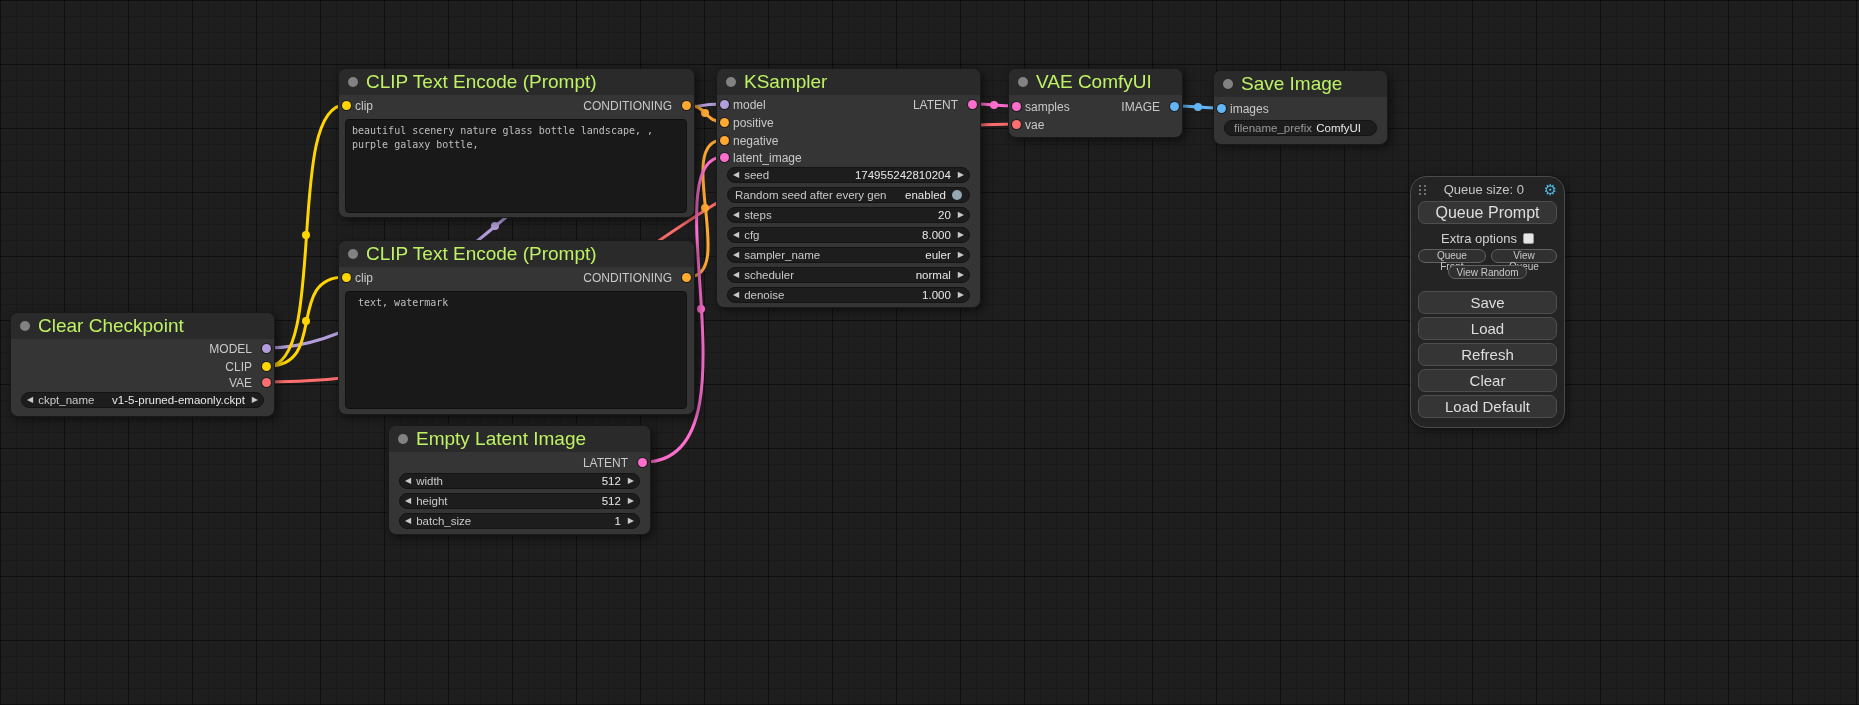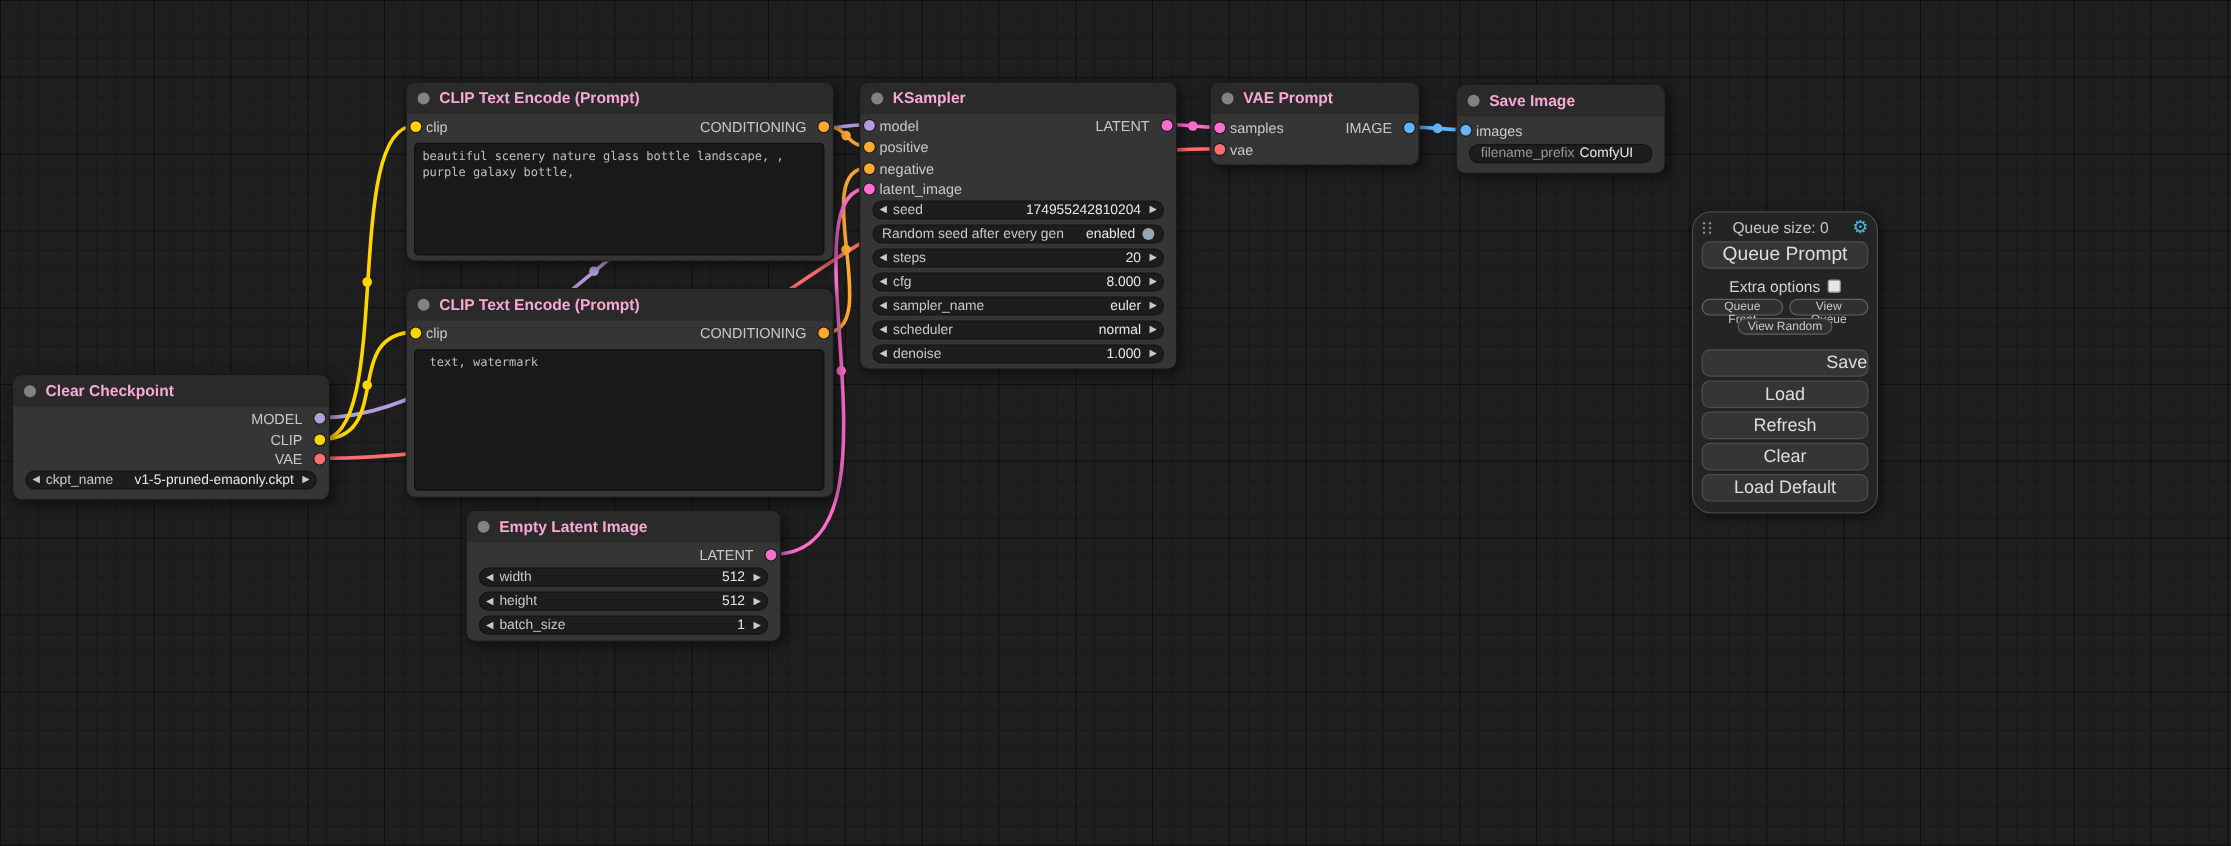--- a/index.html
+++ b/index.html
@@ -15,21 +15,21 @@
   #wires path{fill:none;stroke-width:3;stroke-linecap:round;}
   .w-model{stroke:var(--c-model);} .w-clip{stroke:var(--c-clip);} .w-vae{stroke:var(--c-vae);}
   .w-cond{stroke:var(--c-conditioning);} .w-latent{stroke:var(--c-latent);} .w-image{stroke:var(--c-image);}
   .f-model{fill:var(--c-model);} .f-clip{fill:var(--c-clip);} .f-vae{fill:var(--c-vae);}
   .f-cond{fill:var(--c-conditioning);} .f-latent{fill:var(--c-latent);} .f-image{fill:var(--c-image);}
 
   .node{position:absolute;z-index:2;background:#353535;border:1px solid #191919;border-radius:8px;
         box-shadow:3px 3px 10px rgba(0,0,0,0.5);box-sizing:border-box;}
   .ntitle{position:absolute;left:0;top:0;right:0;height:26px;background:#2a2a2a;border-radius:7px 7px 0 0;}
   .collapse{position:absolute;left:9px;top:8px;width:10px;height:10px;border-radius:50%;background:#828282;}
-  .ntext{position:absolute;left:27px;top:0;line-height:26px;font-size:13px;color:#f9a8d4;white-space:nowrap;font-weight:bold;}
+  .ntext{position:absolute;left:27px;top:0;line-height:26px;font-size:19px;color:#bef264;white-space:nowrap;}
 
   .slot{position:absolute;height:14px;line-height:14px;font-size:12px;color:#c9c9c9;white-space:nowrap;}
   .slot.in{left:0;padding-left:16px;}
   .slot.out{right:0;padding-right:22px;text-align:right;}
   .sdot{position:absolute;top:2px;width:9px;height:9px;border-radius:50%;box-shadow:0 0 0 1px rgba(0,0,0,0.45);}
   .slot.in .sdot{left:3px;}
   .slot.out .sdot{right:3px;}
   .dot-model{background:var(--c-model);} .dot-clip{background:var(--c-clip);} .dot-vae{background:var(--c-vae);}
   .dot-cond{background:var(--c-conditioning);} .dot-latent{background:var(--c-latent);} .dot-image{background:var(--c-image);}
 
@@ -56,21 +56,21 @@
   .qheader{display:flex;align-items:center;height:15px;}
   .drag{flex:0 0 auto;padding:1px 3px 0 1px;}
   .dgrid{display:block;width:2px;height:2px;background:#8a8a8a;border-radius:50%;
       box-shadow:5px 0 0 #8a8a8a,0 4px 0 #8a8a8a,5px 4px 0 #8a8a8a,0 8px 0 #8a8a8a,5px 8px 0 #8a8a8a;margin-bottom:8px;}
   .qsize{flex:1 1 auto;text-align:center;font-size:13px;color:#c6c6c6;}
   .gear{flex:0 0 auto;font-size:15px;color:#4db5dc;line-height:15px;cursor:pointer;}
   .qbtn{display:block;width:100%;box-sizing:border-box;background:#353535;border:1px solid #4e4e4e;
       border-radius:7px;color:#dedede;font-family:"Liberation Sans",sans-serif;cursor:pointer;}
   .qbtn.big{height:23px;font-size:15px;margin-top:3px;padding:0;}
   .qbtn.prompt{height:23px;font-size:16px;margin-top:4px;}
-  .qbtn.mt{margin-top:12px;text-align:right;}
+  .qbtn.mt{margin-top:12px;}
   .extra-row{margin-top:7px;display:flex;justify-content:center;align-items:center;gap:6px;
       font-size:13px;color:#d2d2d2;height:14px;}
   .checkbox{width:11px;height:11px;background:#e6e6e6;border:1px solid #9a9a9a;border-radius:2px;box-sizing:border-box;cursor:pointer;}
   .small-row{display:flex;justify-content:center;gap:5px;margin-top:4px;}
   .small-row.tight{margin-top:2px;}
   .qbtn.small{display:inline-block;width:auto;height:14px;font-size:10px;line-height:11px;
       padding:0 7px;border-radius:8px;background:#303030;border:1px solid #616161;color:#c9c9c9;}
 </style>
 </head>
 <body>
@@ -254,21 +254,21 @@
         <span class="wlabel">denoise</span>
         <span class="wvalue">1.000</span>
         <span class="arrow">▶</span>
       </div>
     </div>
   </div>
 
   <div class="node" style="left:1008px;top:68px;width:175px;height:70px">
     <div class="ntitle">
       <span class="collapse"></span>
-      <span class="ntext">VAE Prompt</span>
+      <span class="ntext">VAE ComfyUI</span>
     </div>
     <div class="slot in" style="top:31px">
       <span class="sdot dot-latent"></span>
       <span class="slot-label">samples</span>
     </div>
     <div class="slot in" style="top:49px">
       <span class="sdot dot-vae"></span>
       <span class="slot-label">vae</span>
     </div>
     <div class="slot out" style="top:31px">

